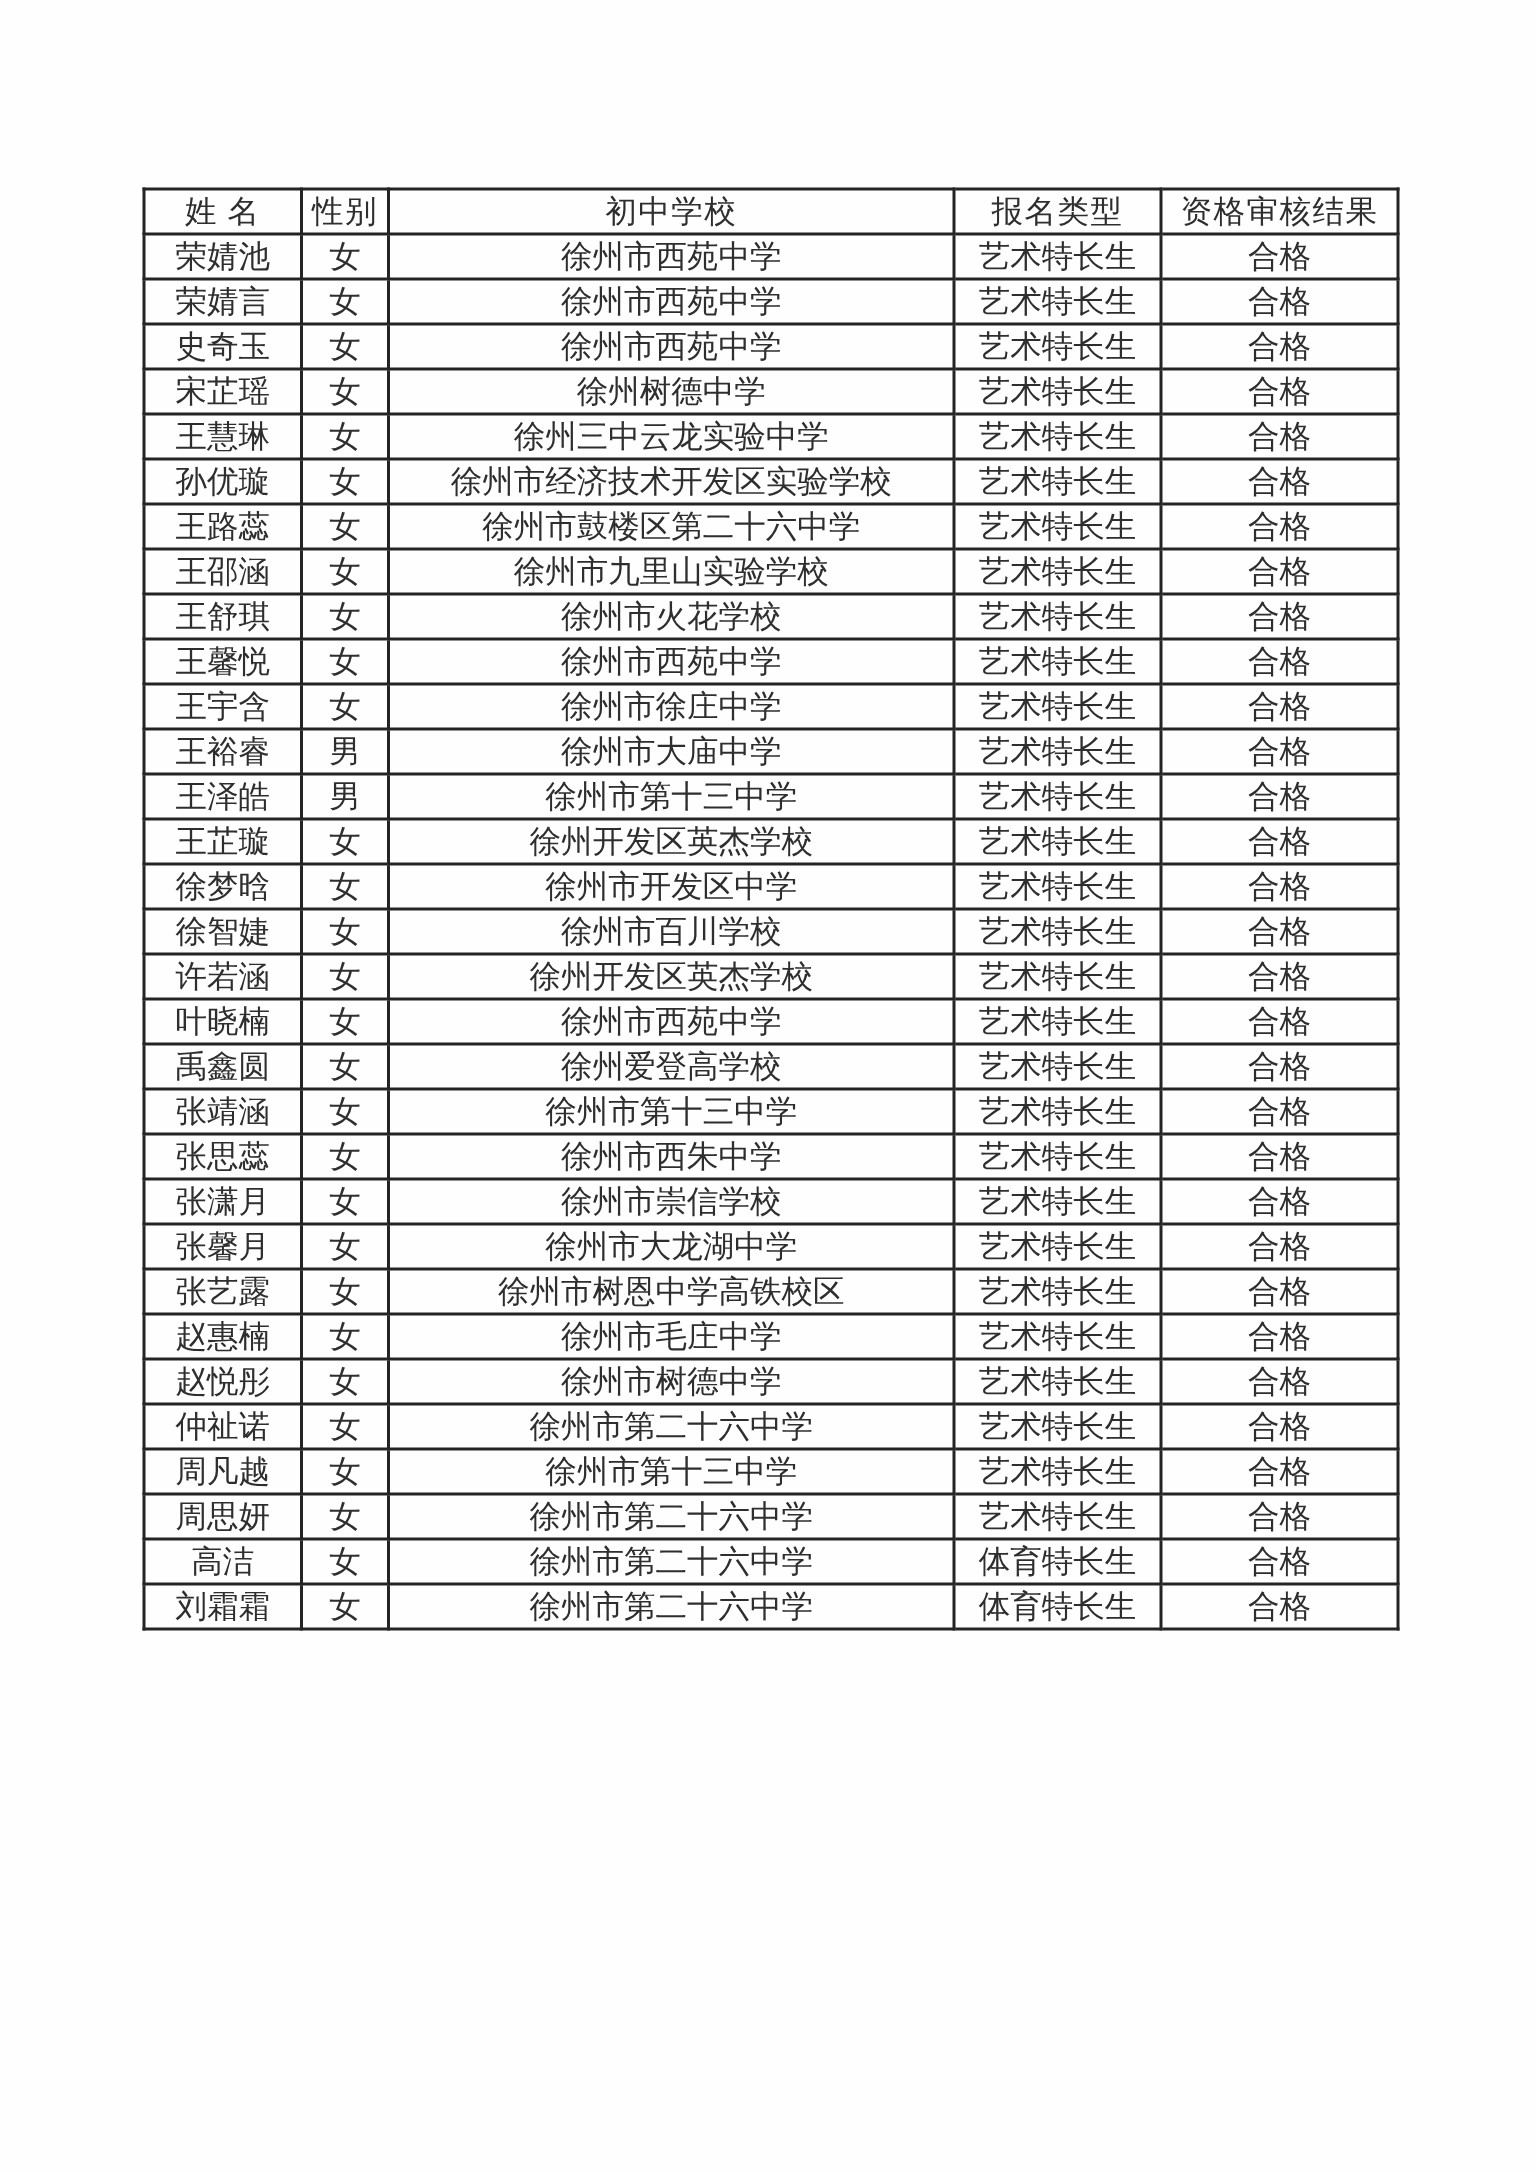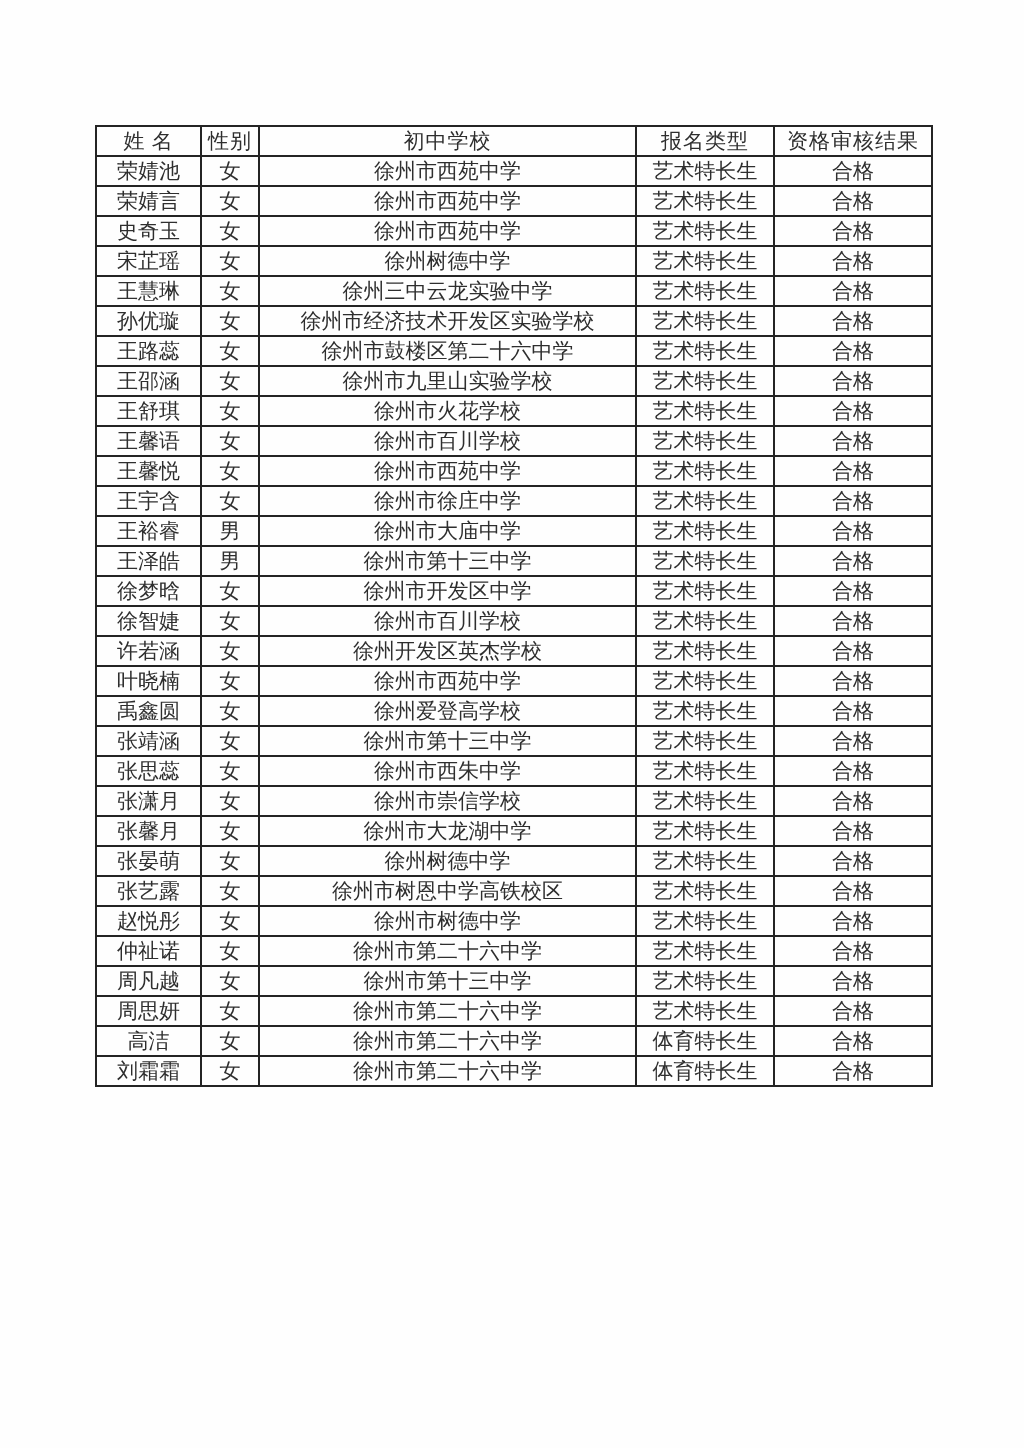--- a/index.html
+++ b/index.html
@@ -132,27 +132,20 @@
           <td>合格</td>
         </tr>
         <tr>
           <td>王舒琪</td>
           <td>女</td>
           <td>徐州市火花学校</td>
           <td>艺术特长生</td>
           <td>合格</td>
         </tr>
         <tr>
-          <td>王馨语</td>
-          <td>女</td>
-          <td>徐州市百川学校</td>
-          <td>艺术特长生</td>
-          <td>合格</td>
-        </tr>
-        <tr>
           <td>王馨悦</td>
           <td>女</td>
           <td>徐州市西苑中学</td>
           <td>艺术特长生</td>
           <td>合格</td>
         </tr>
         <tr>
           <td>王宇含</td>
           <td>女</td>
           <td>徐州市徐庄中学</td>
@@ -167,20 +160,27 @@
           <td>合格</td>
         </tr>
         <tr>
           <td>王泽皓</td>
           <td>男</td>
           <td>徐州市第十三中学</td>
           <td>艺术特长生</td>
           <td>合格</td>
         </tr>
         <tr>
+          <td>王芷璇</td>
+          <td>女</td>
+          <td>徐州开发区英杰学校</td>
+          <td>艺术特长生</td>
+          <td>合格</td>
+        </tr>
+        <tr>
           <td>徐梦晗</td>
           <td>女</td>
           <td>徐州市开发区中学</td>
           <td>艺术特长生</td>
           <td>合格</td>
         </tr>
         <tr>
           <td>徐智婕</td>
           <td>女</td>
           <td>徐州市百川学校</td>
@@ -230,30 +230,30 @@
           <td>合格</td>
         </tr>
         <tr>
           <td>张馨月</td>
           <td>女</td>
           <td>徐州市大龙湖中学</td>
           <td>艺术特长生</td>
           <td>合格</td>
         </tr>
         <tr>
-          <td>张晏萌</td>
-          <td>女</td>
-          <td>徐州树德中学</td>
-          <td>艺术特长生</td>
-          <td>合格</td>
-        </tr>
-        <tr>
           <td>张艺露</td>
           <td>女</td>
           <td>徐州市树恩中学高铁校区</td>
+          <td>艺术特长生</td>
+          <td>合格</td>
+        </tr>
+        <tr>
+          <td>赵惠楠</td>
+          <td>女</td>
+          <td>徐州市毛庄中学</td>
           <td>艺术特长生</td>
           <td>合格</td>
         </tr>
         <tr>
           <td>赵悦彤</td>
           <td>女</td>
           <td>徐州市树德中学</td>
           <td>艺术特长生</td>
           <td>合格</td>
         </tr>

